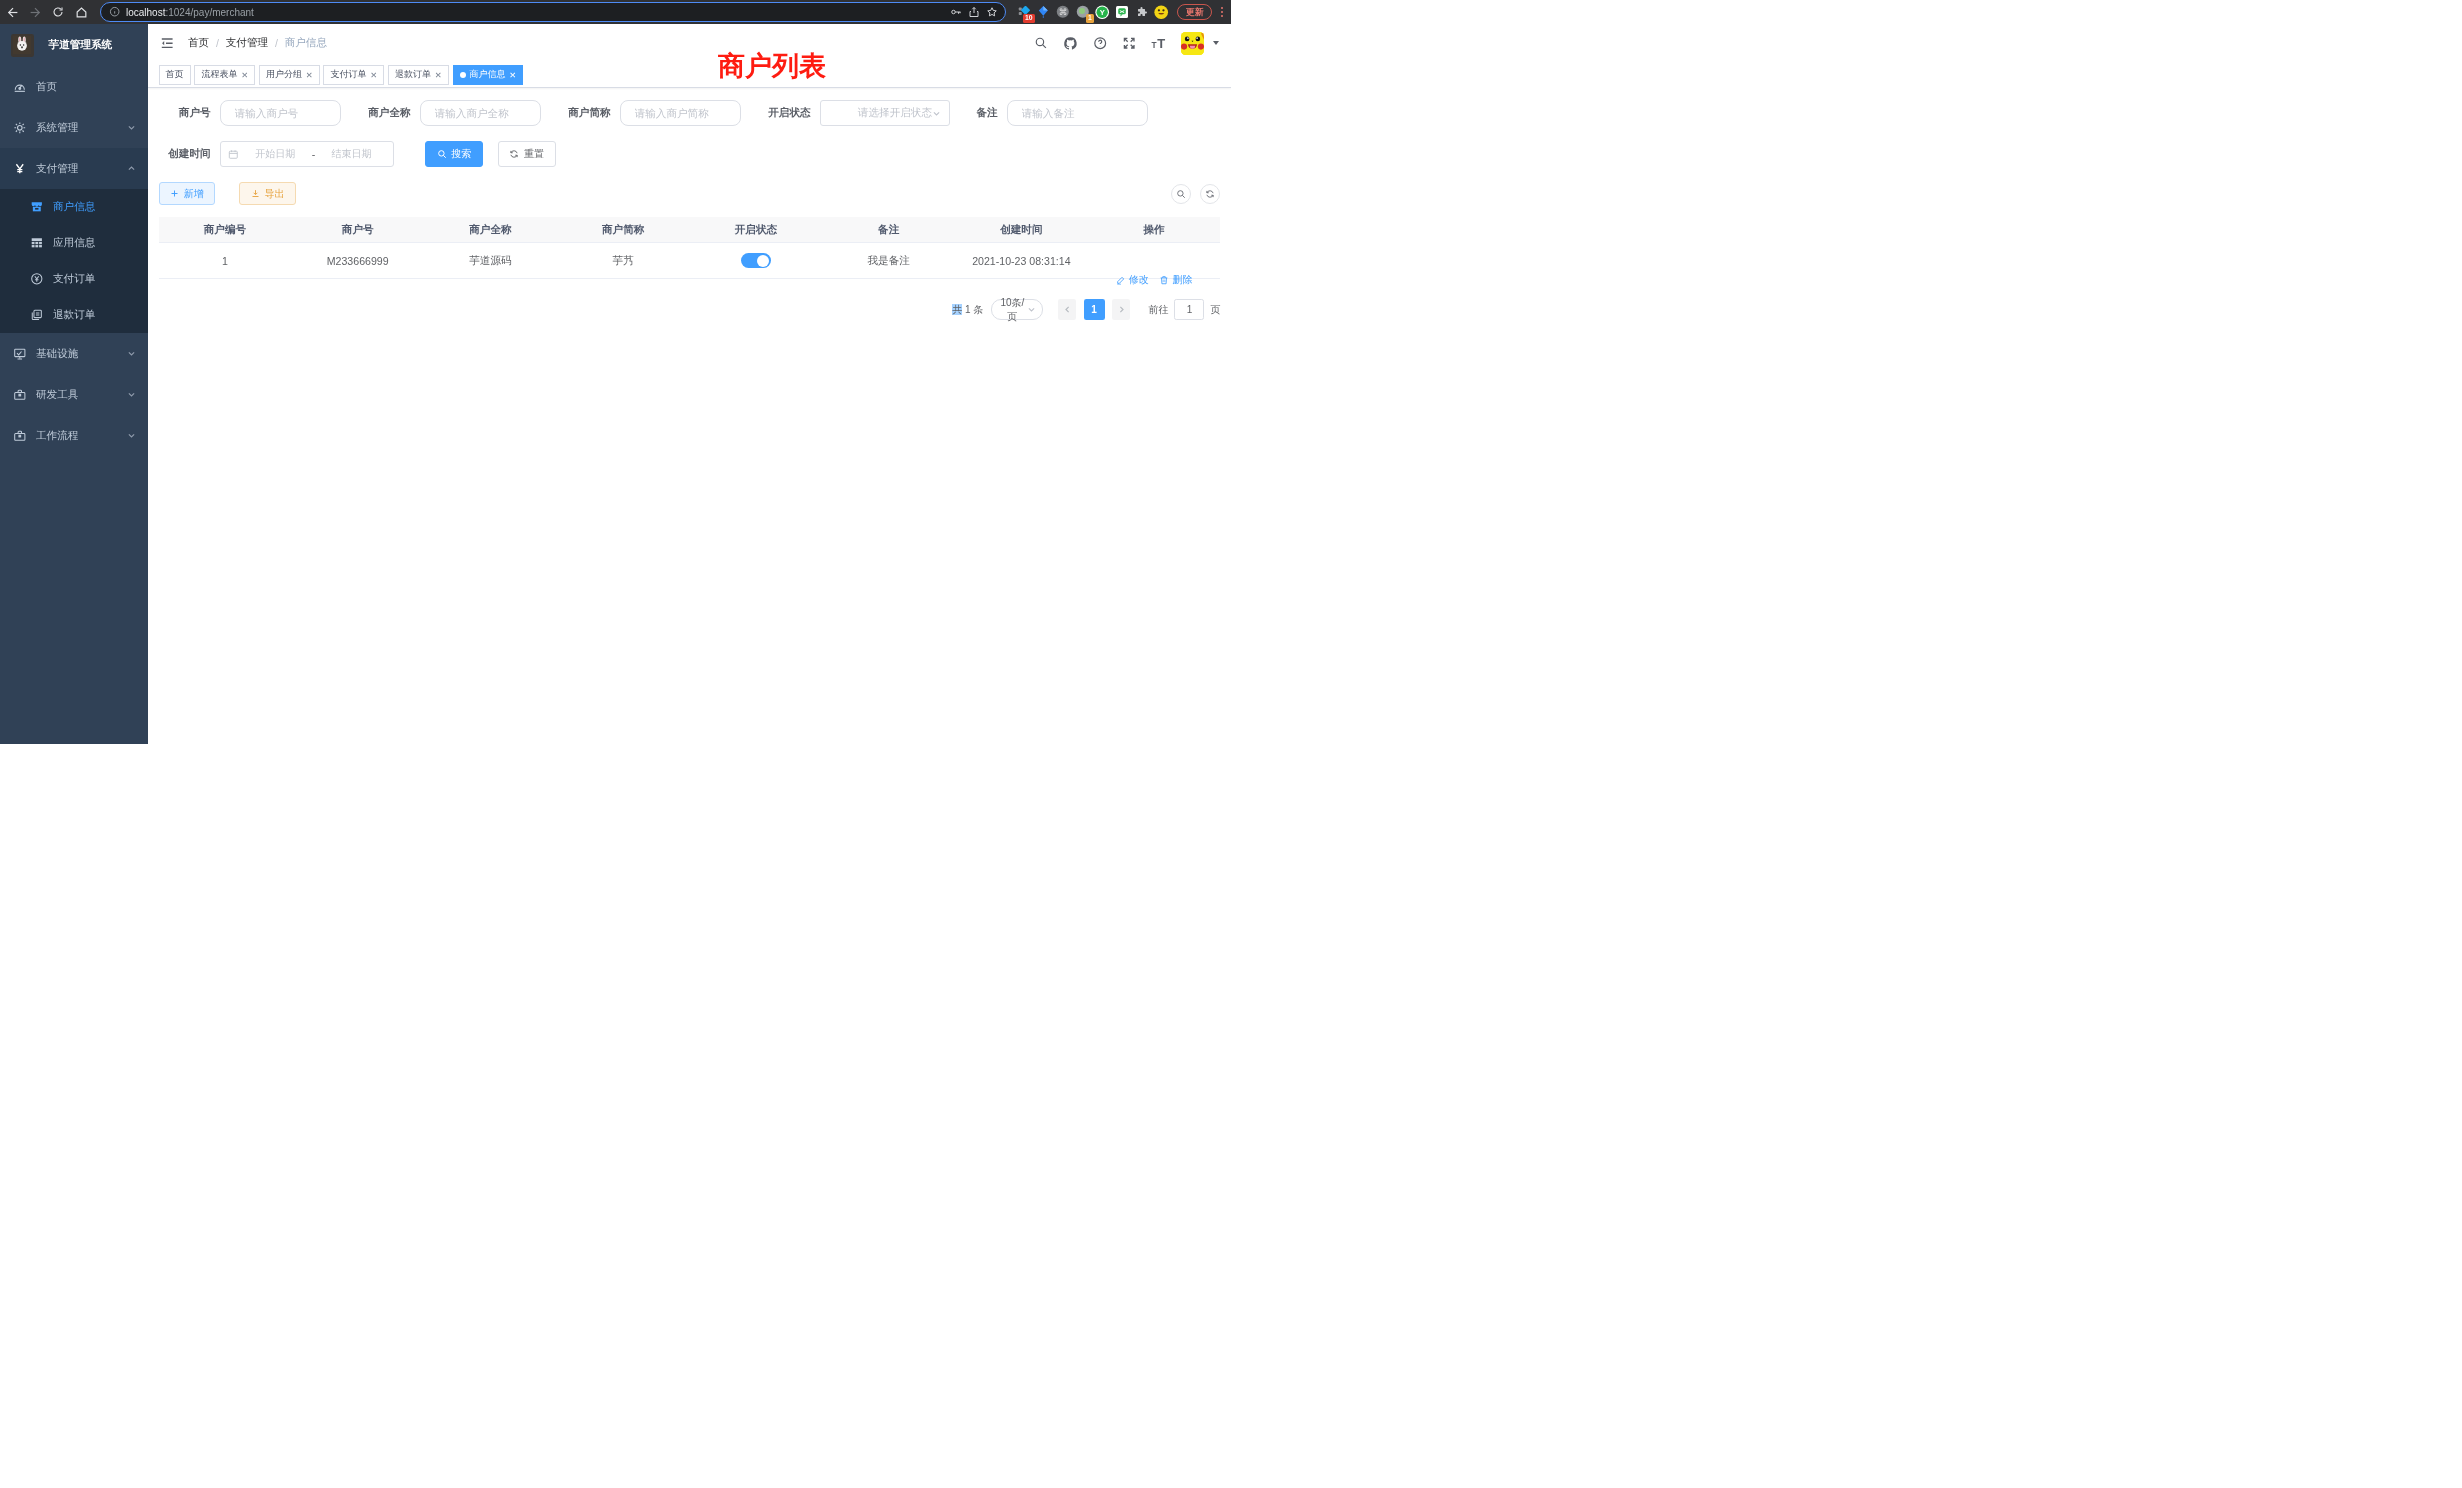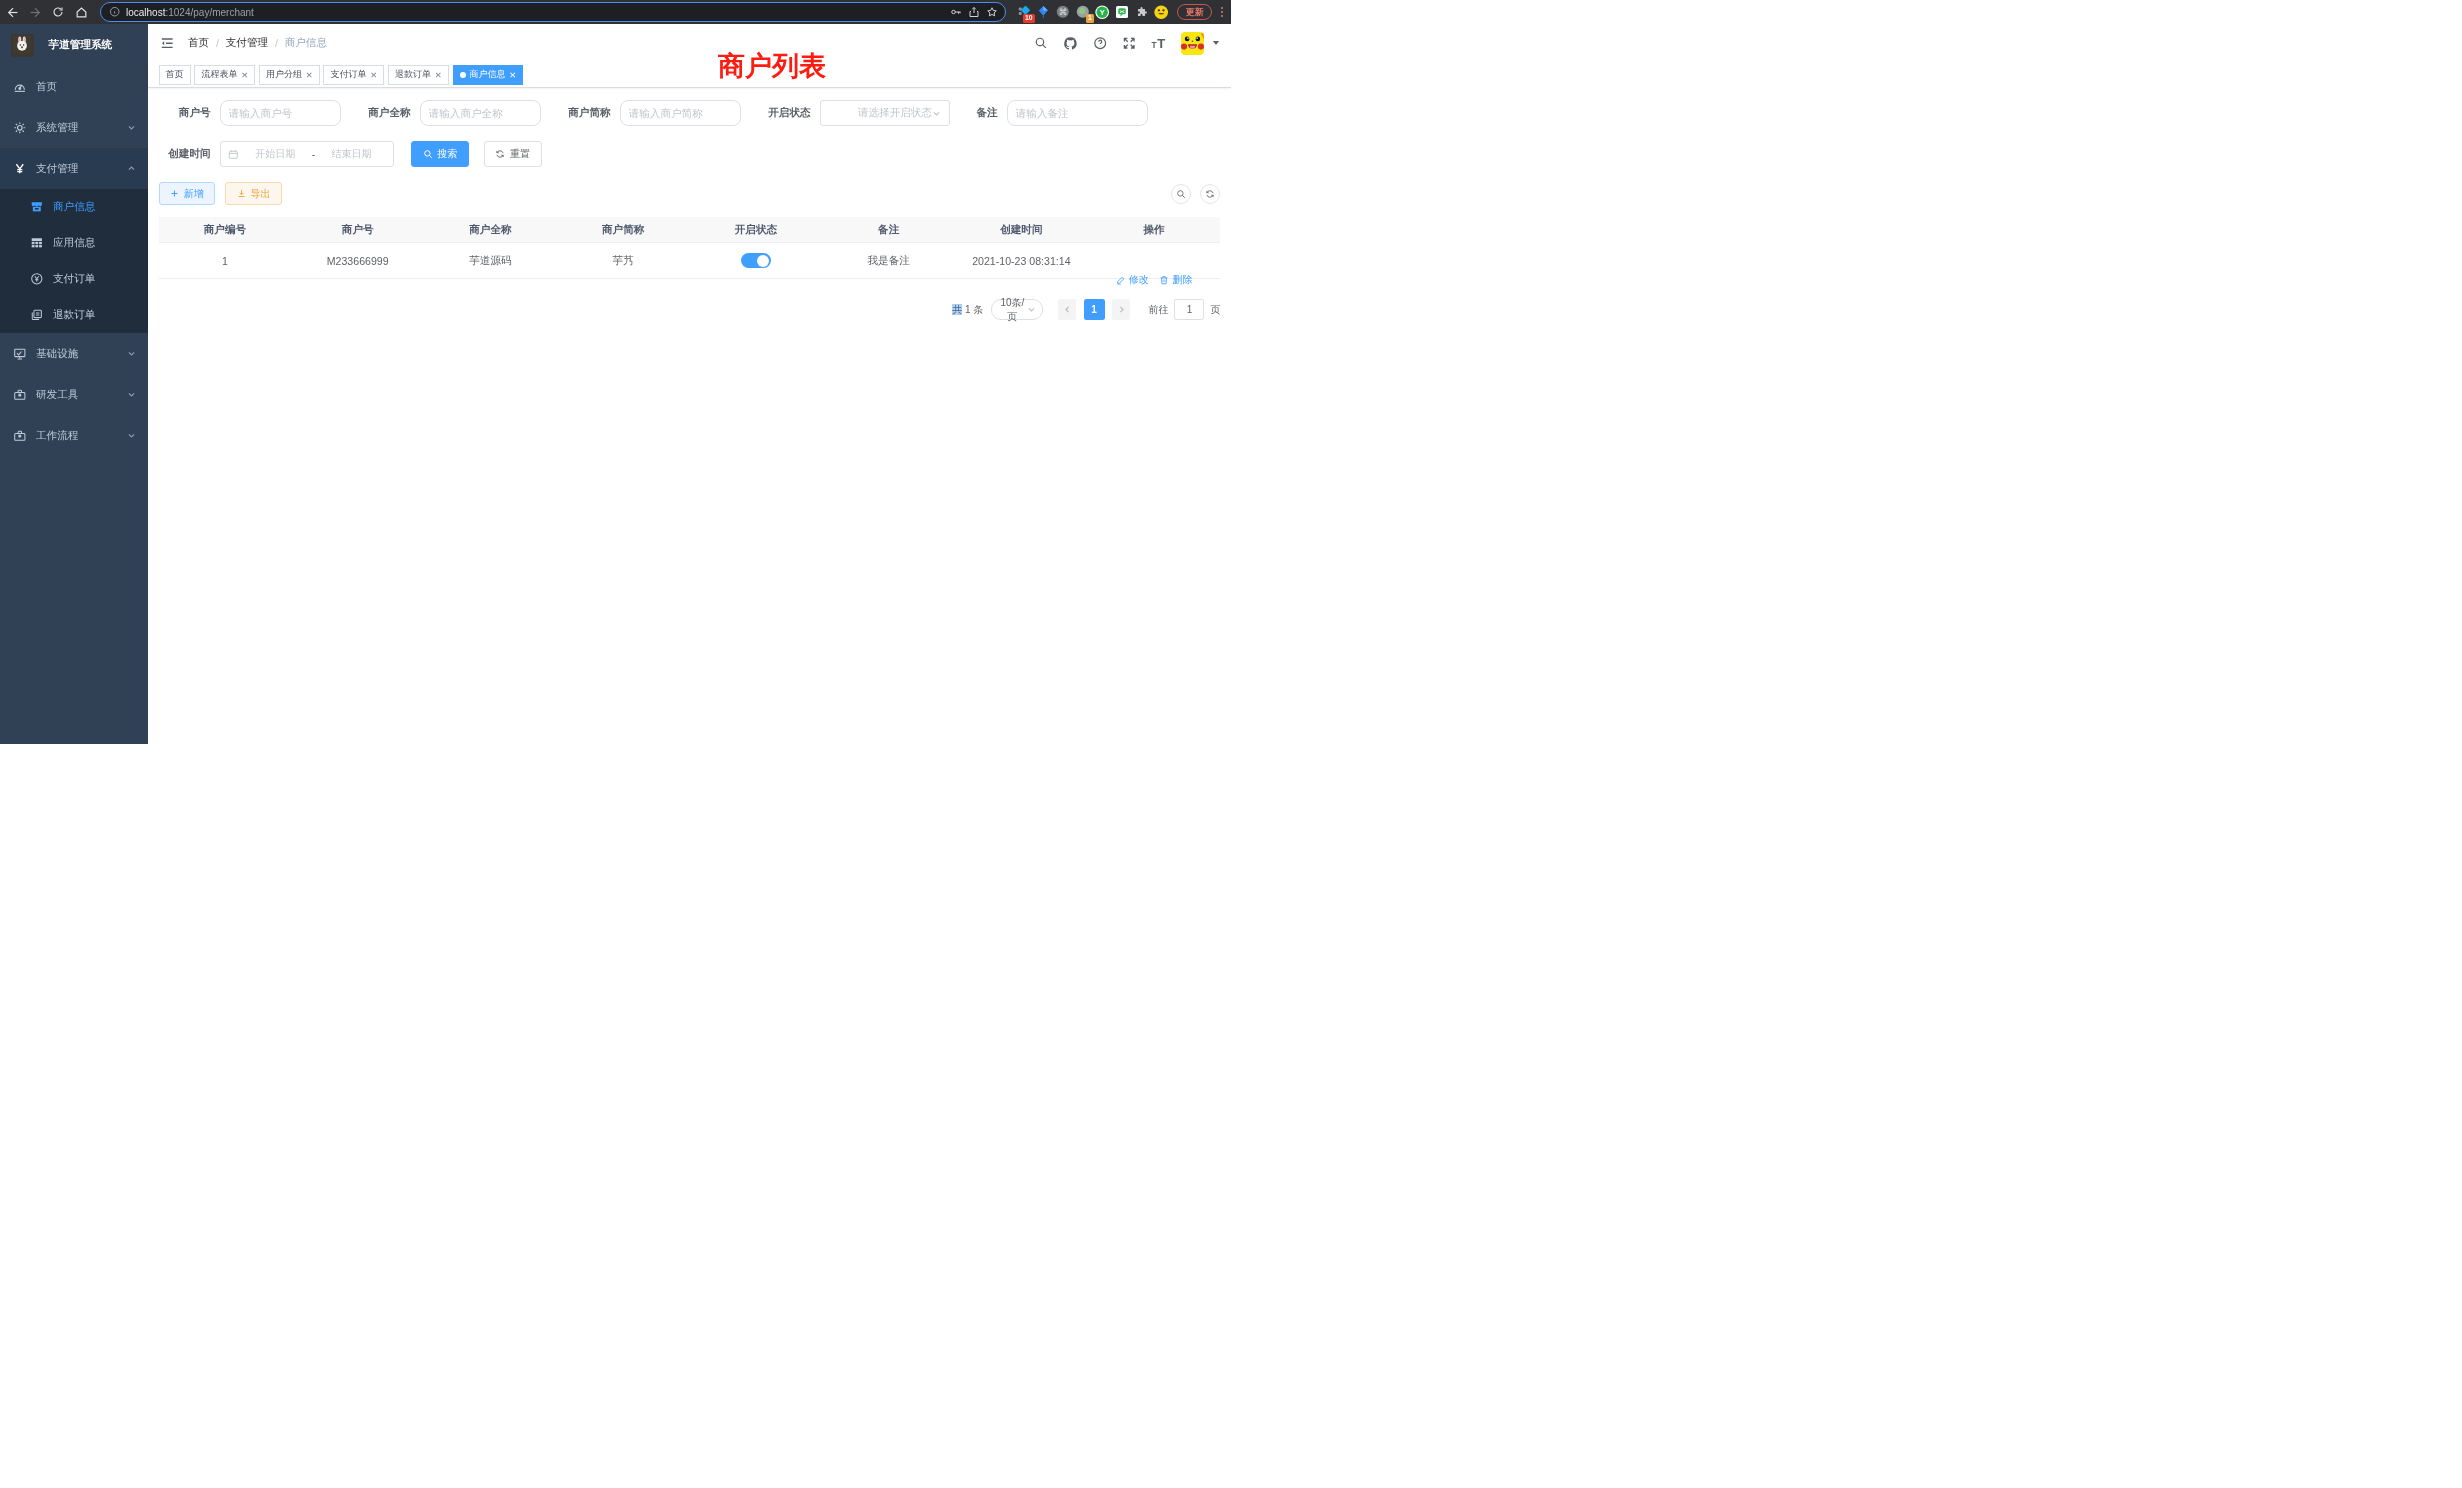--- a/index.html
+++ b/index.html
@@ -63,36 +63,36 @@
     display:flex; align-items:center; gap:3.8px; cursor:pointer; white-space:nowrap; }
   .tag .x { font-size:8.3px; color:#7d8694; cursor:pointer; }
   .tag.active { background:#409eff; border-color:#409eff; color:#fff; }
   .tag.active .x { color:#fff; }
   .tag .dot { width:6px; height:6px; border-radius:50%; background:#fff; }
 
   .content { flex:1; padding:12px 10.6px; overflow:hidden; }
   .frow { display:flex; align-items:center; margin-bottom:15px; }
   .field { display:flex; align-items:center; margin-right:18px; }
   .field > label { width:52px; text-align:right; margin-right:9px; color:#5a5e66; font-weight:bold; white-space:nowrap; flex:none; }
-  .inp { height:26px; border:0.8px solid #dcdfe6; border-radius:8px; padding:0 8px; font-size:10.6px; color:#606266;
+  .inp { height:26px; border:0.8px solid #dcdfe6; border-radius:8px; padding:0 14px; font-size:10.6px; color:#606266;
     outline:none; background:#fff; width:121px; font-family:inherit; }
   .inp::placeholder { color:#c0c4cc; }
   .sel { width:130px; height:26px; border:0.8px solid #dcdfe6; border-radius:3px; display:flex; align-items:center;
     padding:0 7.6px; color:#c0c4cc; cursor:pointer; background:#fff; }
   .sel .ph { flex:1;text-align:right; }
   .dr { width:174px; height:26px; border:0.8px solid #dcdfe6; border-radius:3px; display:flex; align-items:center;
     padding:0 7.6px; gap:3px; background:#fff; color:#c0c4cc; cursor:text; }
   .dr .ph { flex:1; text-align:center; font-size:10px; }
   .dr .dash { color:#606266; }
   .btn { height:26px; border-radius:3px; border:0.8px solid #dcdfe6; background:#fff; color:#606266; font-size:10px;
     display:inline-flex; align-items:center; gap:4.5px; padding:0 10.6px; cursor:pointer; font-family:inherit; }
   .btn.primary { background:#409eff; border-color:#409eff; color:#fff; }
   .btn.plain-blue { background:#ecf5ff; border-color:#b3d8ff; color:#409eff; height:23px; }
   .btn.plain-warn { background:#fdf6ec; border-color:#f5dab1; color:#e6a23c; height:23px; }
-  .ml10 { margin-left:10px; } .ml20 { margin-left:15px; }
+  .ml10 { margin-left:24px; } .ml20 { margin-left:15px; }
   .actrow { display:flex; align-items:center; margin-bottom:12px; }
   .circ { width:20px; height:20px; border-radius:50%; border:0.8px solid #e3e5e9; background:#fff; display:flex;
     align-items:center; justify-content:center; color:#5a5e66; cursor:pointer; flex:none; }
   .circ + .circ { margin-left:9px; }
 
   
   .tbl { width:100%; }
   .trh, .trd { display:flex; align-items:center; }
   .trh { background:#f8f8f9; border-bottom:0.8px solid #ebeef5; height:26px; }
   .trh .td { color:#515a6e; font-weight:bold;text-align:right; }

